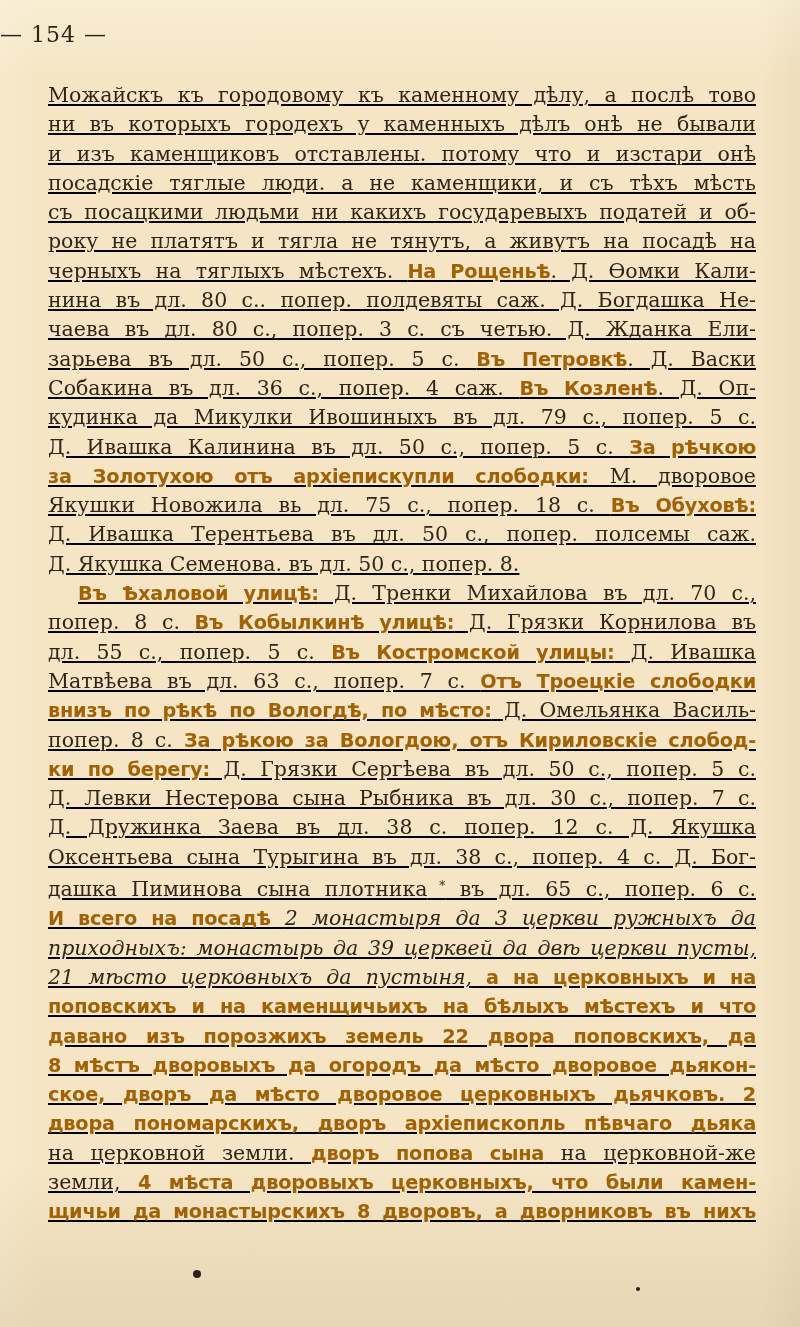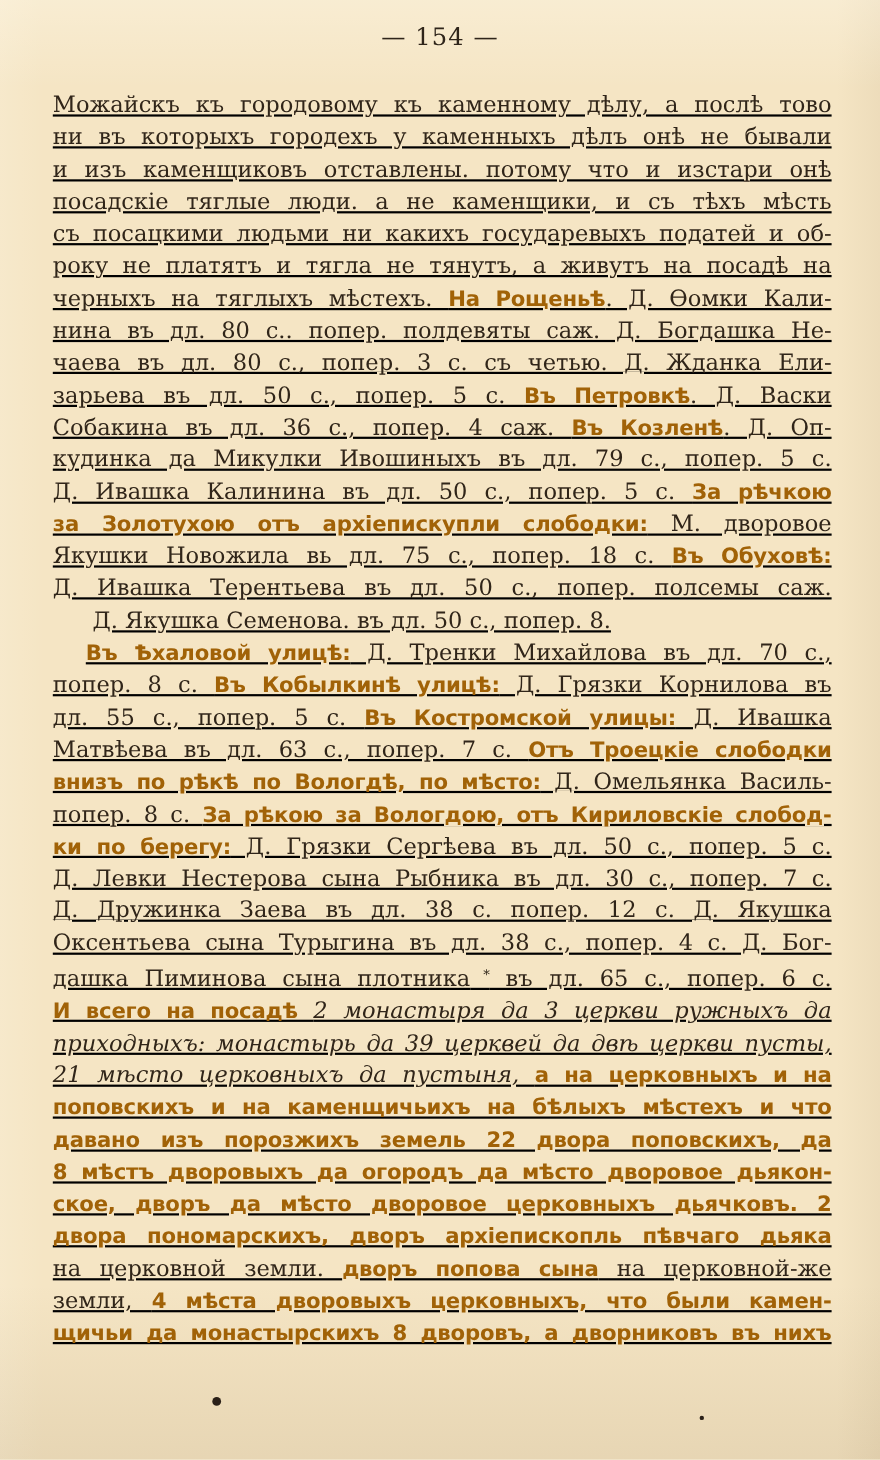--- a/index.html
+++ b/index.html
@@ -18,21 +18,21 @@
     pointer-events: none;
     background:
       linear-gradient(180deg, rgba(255,250,236,0.35) 0%, rgba(255,250,236,0) 6%, rgba(0,0,0,0) 88%, rgba(107,78,36,0.10) 100%),
       linear-gradient(90deg, rgba(255,250,236,0.18) 0%, rgba(0,0,0,0) 5%, rgba(0,0,0,0) 95%, rgba(107,78,36,0.06) 100%);
   }
   .page-number {
     position: absolute;
     top: 22px;
     left: 0;
     width: 100%;
-    text-align: center;
+    text-align: left;
     font-family: "DejaVu Serif", serif;
     font-size: 22px;
     letter-spacing: 1px;
     color: #2f251a;
   }
   .text-block {
     position: absolute;
     left: 48px;
     top: 81px;
     width: 708px;
@@ -40,21 +40,21 @@
   }
   .line {
     font-family: "DejaVu Serif", serif;
     font-size: 20.5px;
     line-height: 29.3px;
     color: #302519;
     text-align: justify;
     text-align-last: justify;
     white-space: normal;
   }
-  .line.left { text-align-last: left; margin-left: 36px; }
+  .line.left { text-align-last: left; }
   .line.indent { text-indent: 30px; }
   .r { font-family: "DejaVu Serif", serif; }
   .b {
     font-family: "DejaVu Sans", sans-serif;
     font-weight: bold;
     font-size: 19.3px;
     letter-spacing: -0.2px;
     color: #a16207;
   }
   .i { font-family: "DejaVu Serif", serif; font-style: italic; }

